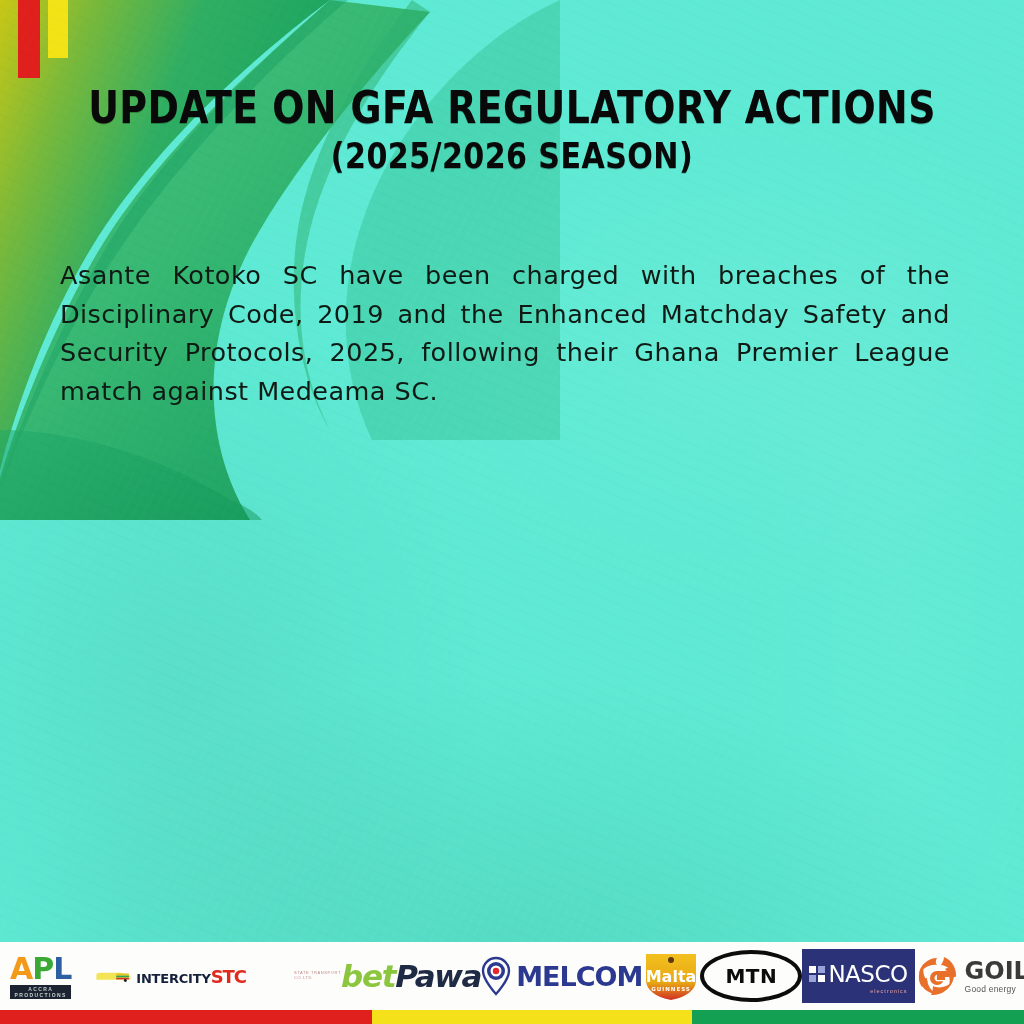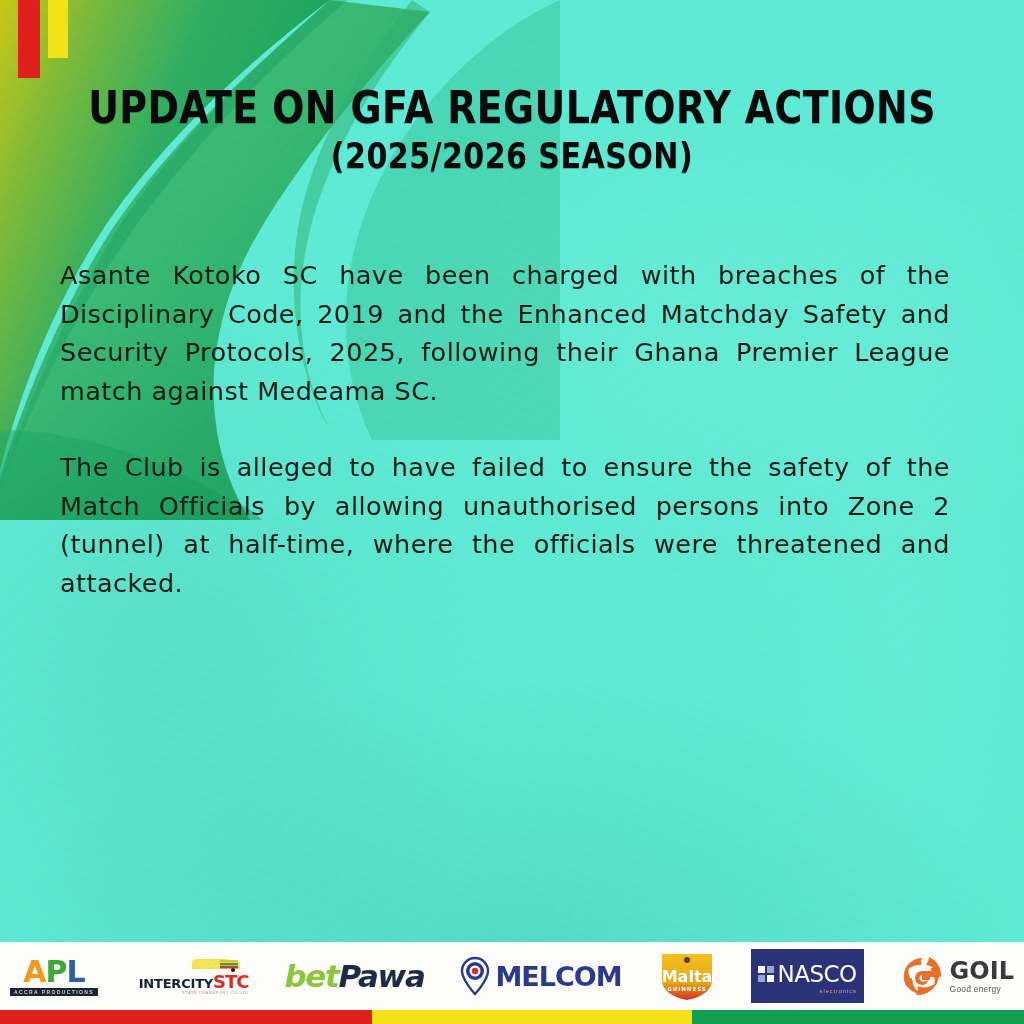--- a/index.html
+++ b/index.html
@@ -85,21 +85,21 @@
   
   .apl{flex-direction:column;gap:1px;}
   .apl-word{font-family:"DejaVu Sans",sans-serif;font-weight:700;font-size:30px;letter-spacing:-1px;line-height:30px;display:flex;align-items:baseline;}
   .apl-a{color:#f49a1a;}
   .apl-p{color:#3aa935;}
   .apl-l{color:#2e5fa3;}
   .apl-sub{background:#1b2430;color:#c9cfd6;font-size:5px;letter-spacing:1.4px;
            padding:1px 4px;font-weight:700;width:100%;box-sizing:border-box;text-align:center;}
 
   
-  .stc{flex-direction:column;align-items:flex-end;}
+  .stc{flex-direction:row;align-items:center;}
   .stc-bus{width:58px;height:16px;position:relative;margin-left:24px;margin-bottom:-2px;}
   .stc-row{display:flex;align-items:baseline;}
   .stc-int{font-family:"DejaVu Sans",sans-serif;font-weight:700;font-size:13px;color:#15213b;letter-spacing:-.2px;}
   .stc-red{font-family:"DejaVu Sans",sans-serif;font-weight:700;font-size:18px;color:#e02a20;letter-spacing:-1px;}
   .stc-tag{font-size:4px;color:#b88;letter-spacing:.6px;margin-left:48px;margin-top:-2px;}
 
   
   .betpawa{font-family:"DejaVu Sans",sans-serif;font-weight:700;font-style:italic;font-size:31px;letter-spacing:-1.3px;}
   .bp-bet{color:#8cc63e;}
   .bp-pawa{color:#1f2a44;}
@@ -189,21 +189,20 @@
   <div class="tex"></div>
   <div class="tex2"></div>
 
   <div class="headline">
     <div class="h1">UPDATE ON GFA REGULATORY ACTIONS</div>
     <div class="h2">(2025/2026 SEASON)</div>
   </div>
 
   <div class="body-copy">
     <p>Asante Kotoko SC have been charged with breaches of the Disciplinary Code, 2019 and the Enhanced Matchday Safety and Security Protocols, 2025, following their Ghana Premier League match against Medeama SC.</p>
-    <p>The Club is alleged to have failed to ensure the safety of the Match Officials by allowing unauthorised persons into Zone 2 (tunnel) at half-time, where the officials were threatened and attacked.</p>
   </div>
 
   <div class="sponsors">
 
     <div class="logo apl">
       <div class="apl-word">
         <span class="apl-a">A</span>
           <span class="apl-p">P</span>
           <span class="apl-l">L</span>
       </div>
@@ -250,20 +249,25 @@
             <stop offset="100%" stop-color="#cf3024"></stop>
           </linearGradient>
         </defs>
         <path d="M4,4 L54,4 L54,30 C54,42 40,48 29,50 C18,48 4,42 4,30 Z" fill="url(#mg)"></path>
         <path d="M29,7 a3,3 0 0 1 3,3 a3,3 0 0 1 -3,3 a3,3 0 0 1 -3,-3 a3,3 0 0 1 3,-3 z" fill="#5a3a10"></path>
         <text x="29" y="32" font-family="DejaVu Sans, sans-serif" font-size="16" font-weight="bold" fill="#ffffff" text-anchor="middle">Malta</text>
         <text x="29" y="41" font-family="DejaVu Sans, sans-serif" font-size="5.5" font-weight="bold" fill="#ffffff" letter-spacing="1" text-anchor="middle">GUINNESS</text>
       </svg>
     </div>
 
+    <div class="logo">
+      <div class="mtn">
+        <span class="mtn-t">MTN</span>
+      </div>
+    </div>
 
     <div class="logo nasco">
       <div class="nasco-row">
         <svg width="16" height="16" viewBox="0 0 16 16">
           <rect x="0" y="0" width="7" height="7" fill="#ffffff"></rect>
           <rect x="9" y="0" width="7" height="7" fill="#9aa3d8"></rect>
           <rect x="0" y="9" width="7" height="7" fill="#9aa3d8"></rect>
           <rect x="9" y="9" width="7" height="7" fill="#ffffff"></rect>
         </svg>
         <span class="nasco-t">NASCO</span>

